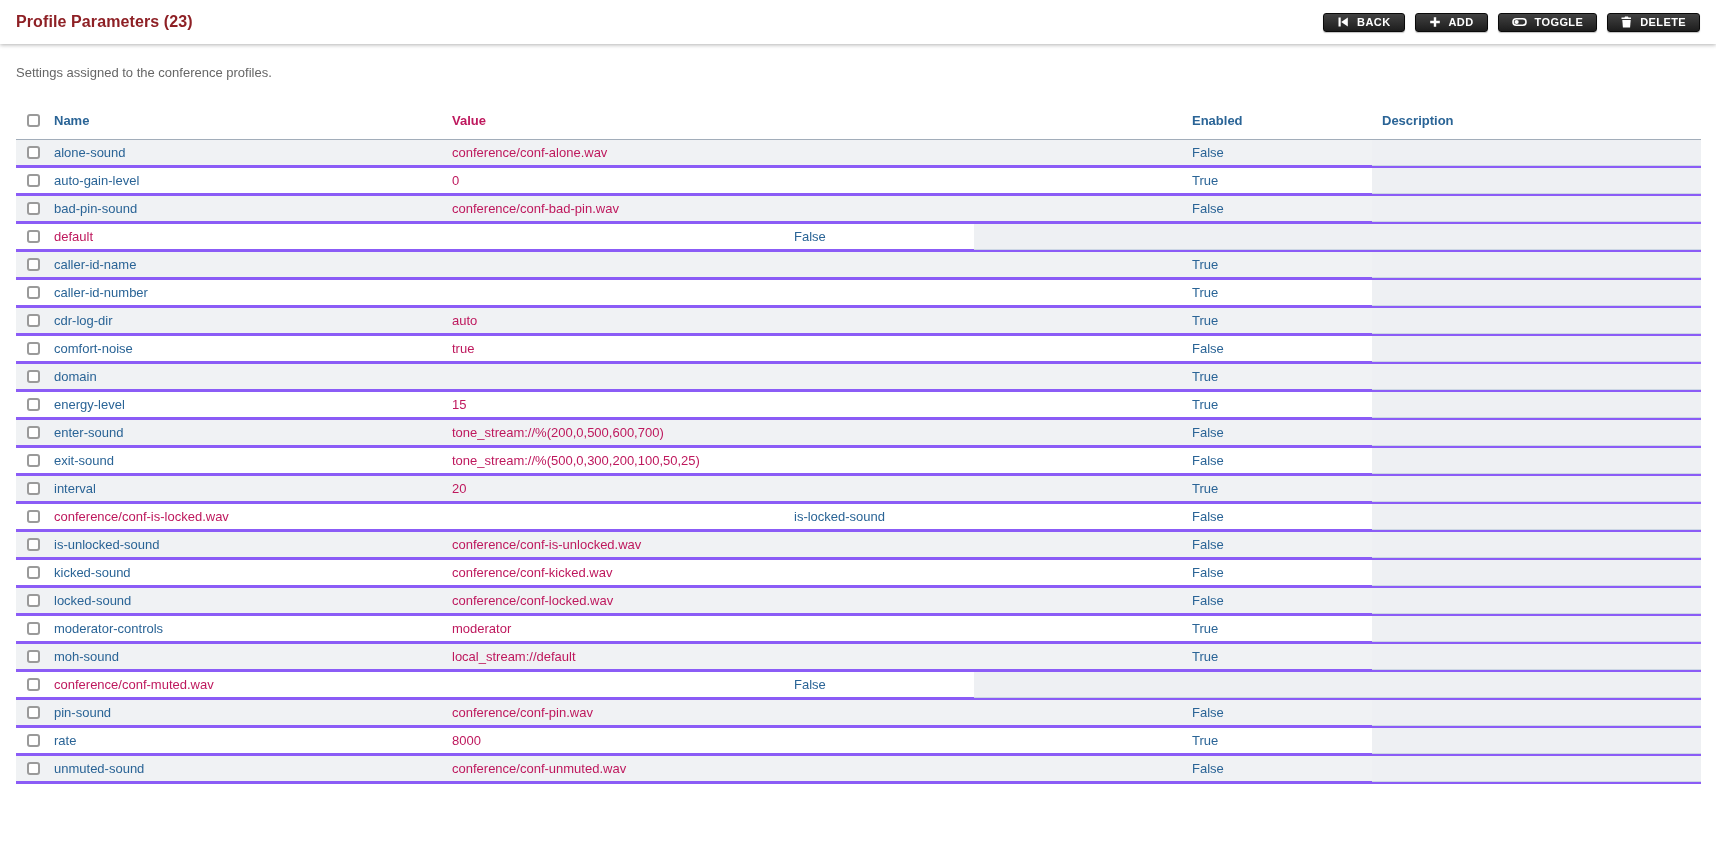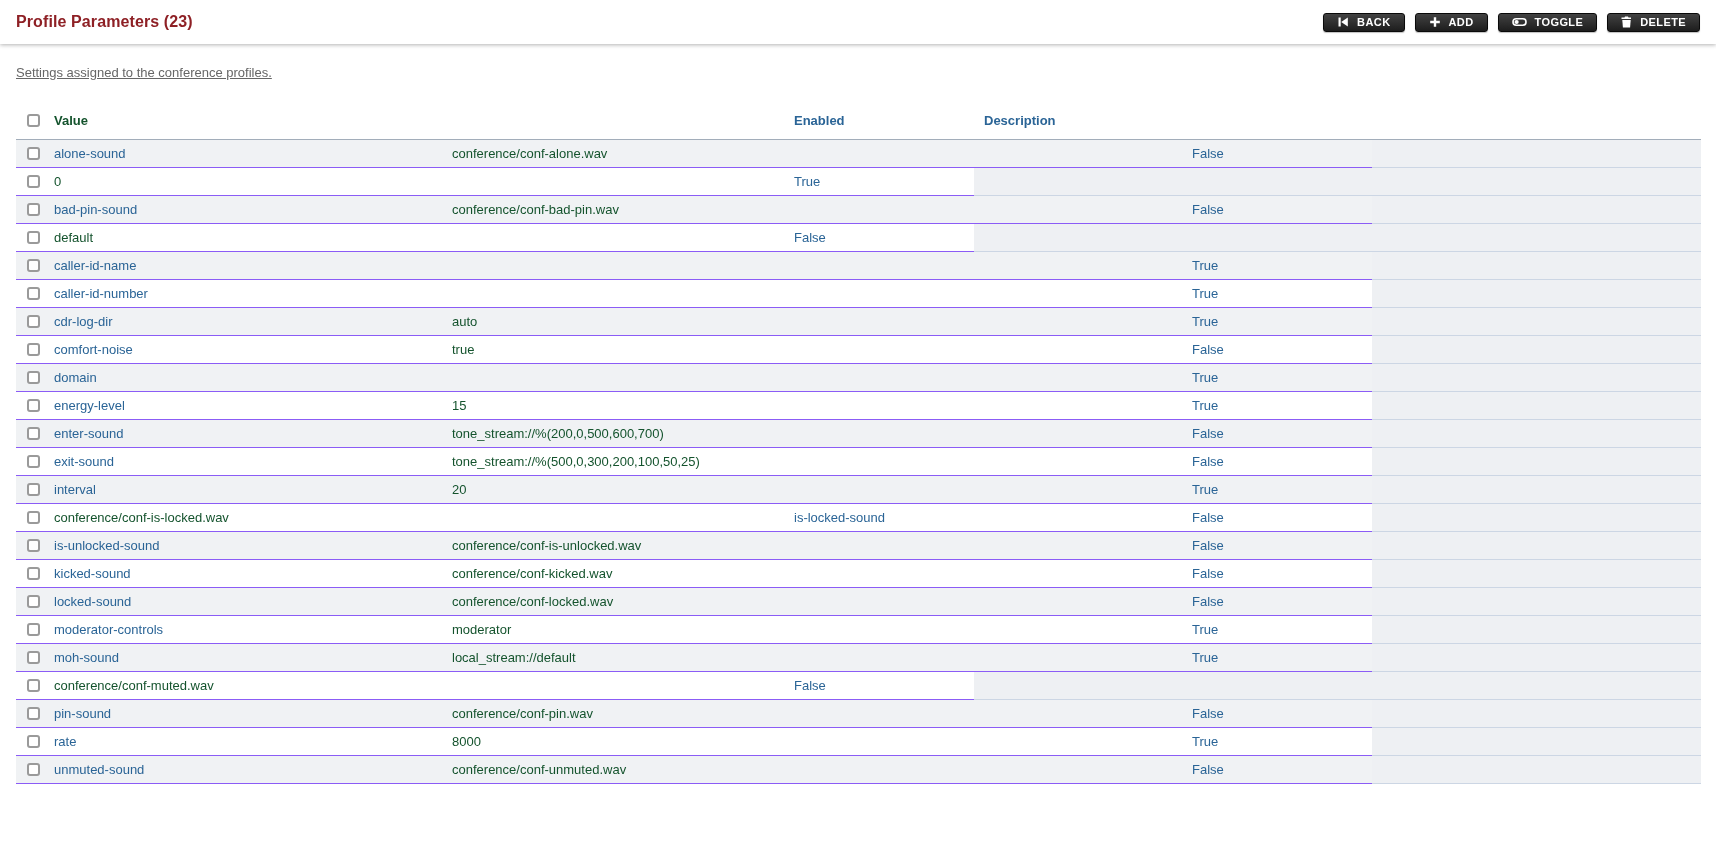--- a/index.html
+++ b/index.html
@@ -47,44 +47,43 @@
     box-shadow: 0 1px 1px rgba(0,0,0,0.25);
   }
   .btn .ic { display: inline-flex; align-items: center; }
   .btn svg { display: block; }
 
   
   .subtitle {
     margin: 21px 16px 0 16px;
     color: #666666;
     font-size: 13px;
-    text-decoration: underline;
   }
 
   
   .ptable { margin: 22px 15px 0 16px; width: 1685px; }
   .thead {
     display: flex;
     align-items: center;
     height: 38px;
     border-bottom: 1px solid #a2adba;
     background: #ffffff;
   }
   .thead .col { font-weight: bold; color: #2a6496; font-size: 13px; }
   .trow {
     display: flex;
     align-items: center;
     height: 28px;
-    border-bottom: 1px solid #8b5cf6;
+    border-bottom: 3px solid #8b5cf6;
   }
   .trow.odd { background: #f0f2f4; }
   .col { overflow: hidden; white-space: nowrap; }
   .col.check { width: 38px; padding-left: 11px; display: flex; align-items: center; }
   .col.name  { width: 398px; }
-  .col.value { width: 740px; color: #14532d; }
+  .col.value { width: 740px; color: #be185d; }
   .col.enabled { width: 180px; text-align: left; }
   .col.desc  { flex: 1; align-self: stretch; display: flex; align-items: center; padding-left: 10px; }
   .trow .col.desc { background: #eef0f3; border-bottom: 1px solid #ccd6e4; margin-bottom: -1px; }
   a.cell-link { color: #2a6496; text-decoration: none; cursor: pointer; }
 
   
   .cb {
     width: 13px; height: 13px;
     border: 2px solid #9a9a9a;
     border-radius: 3px;
@@ -137,38 +136,40 @@
     </div>
 </div>
 
 <div class="subtitle">Settings assigned to the conference profiles.</div>
 
 <div class="ptable">
   <div class="thead">
     <div class="col check">
       <span class="cb"></span>
     </div>
+    <div class="col name">Name</div>
     <div class="col value">Value</div>
     <div class="col enabled">Enabled</div>
     <div class="col desc">Description</div>
   </div>
   <div id="tbody">
       <div class="trow odd">
         <div class="col check">
           <span class="cb"></span>
         </div>
         <div class="col name"><a class="cell-link">alone-sound</a></div>
         <div class="col value">conference/conf-alone.wav</div>
         <div class="col enabled"><a class="cell-link">False</a></div>
         <div class="col desc"></div>
       </div>
       <div class="trow">
         <div class="col check">
           <span class="cb"></span>
         </div>
+        <div class="col name"><a class="cell-link">auto-gain-level</a></div>
         <div class="col value">0</div>
         <div class="col enabled"><a class="cell-link">True</a></div>
         <div class="col desc"></div>
       </div>
       <div class="trow odd">
         <div class="col check">
           <span class="cb"></span>
         </div>
         <div class="col name"><a class="cell-link">bad-pin-sound</a></div>
         <div class="col value">conference/conf-bad-pin.wav</div>

